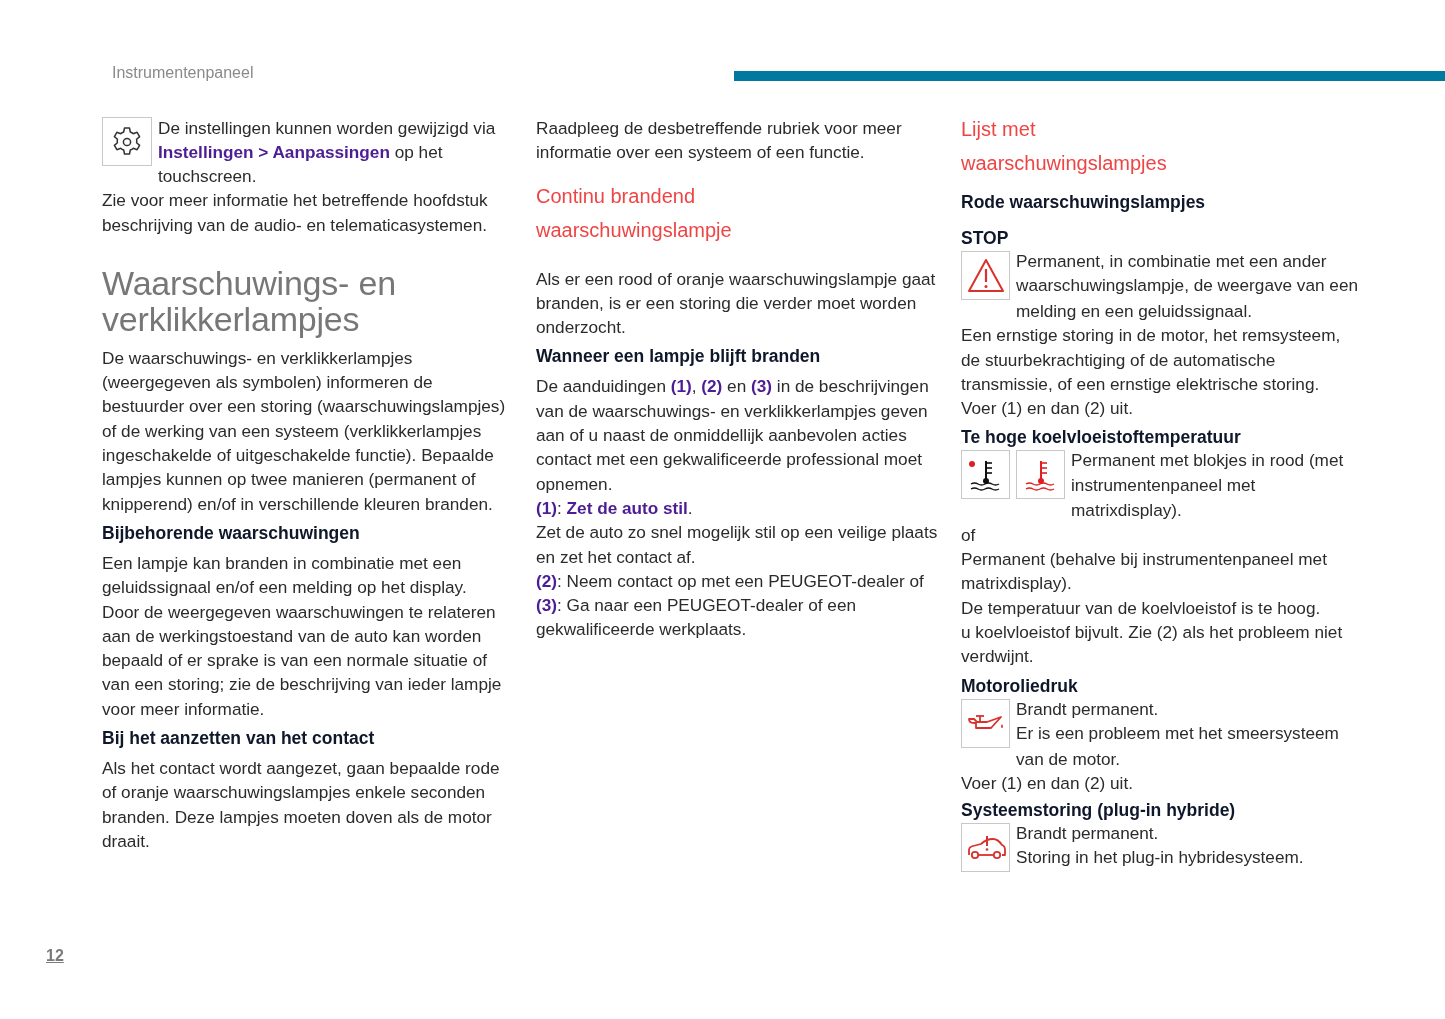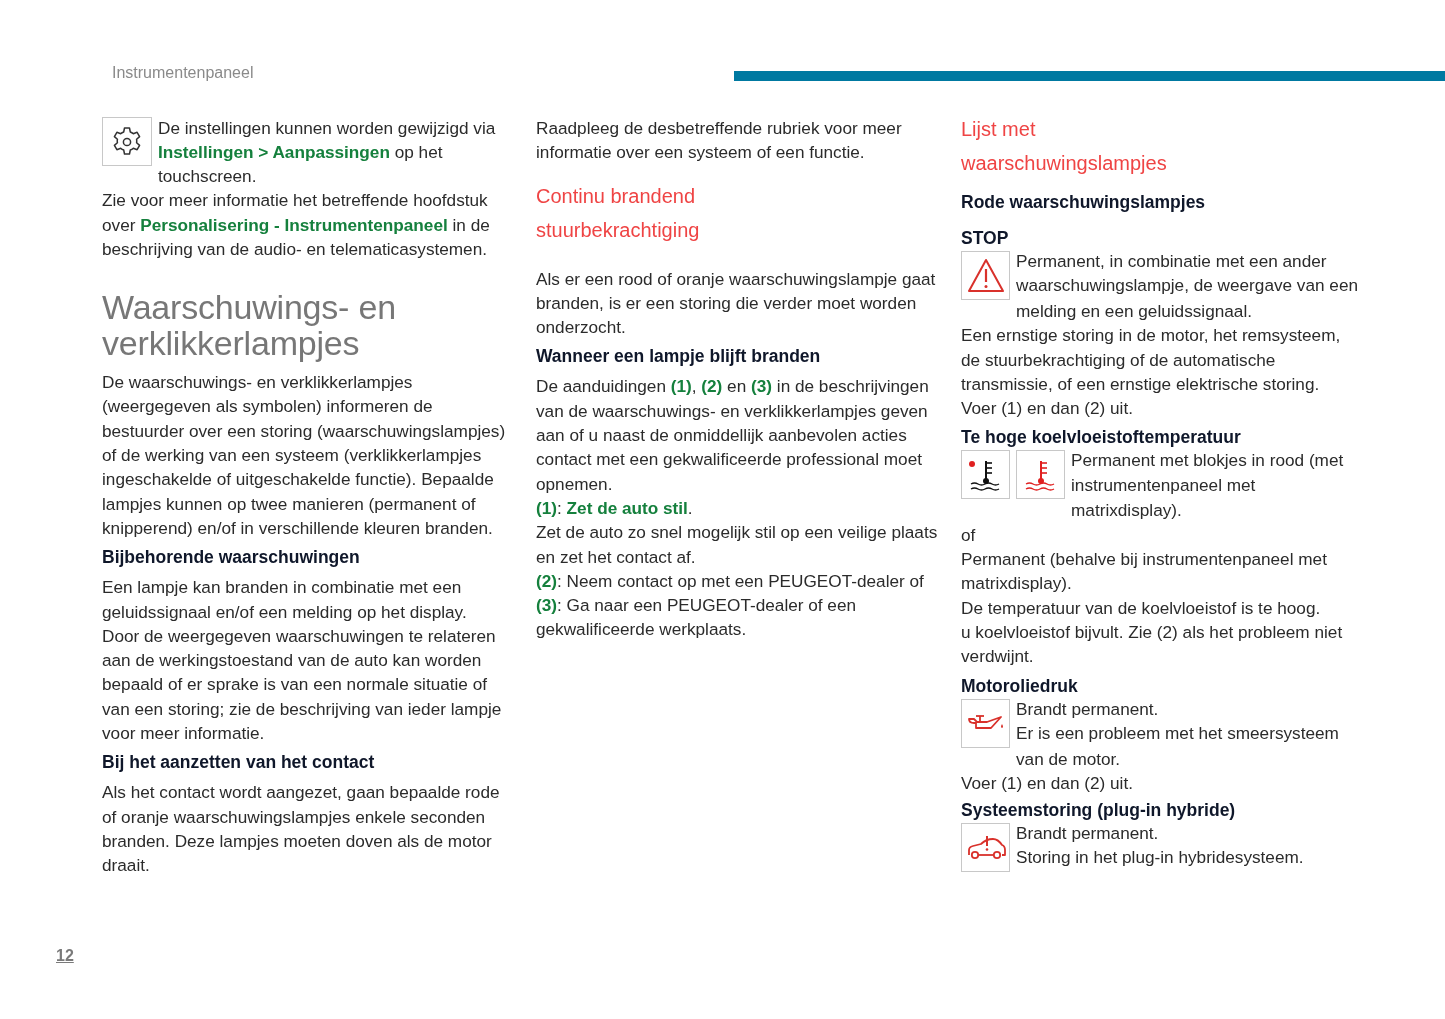--- a/index.html
+++ b/index.html
@@ -10,29 +10,29 @@
   }
   .running-head {
     position: absolute; left: 112px; top: 64px;
     font-size: 16px; color: #8a8a8a;
   }
   .accent-bar {
     position: absolute; left: 734px; top: 71px; width: 711px; height: 10px;
     background: #0079a1;
   }
   .page-number {
-    position: absolute; left: 56px; top: 947px;
+    position: absolute; left: 46px; top: 947px;
     font-size: 16px; font-weight: bold; color: #7a7a7a; text-decoration: underline;
   }
   .col { position: absolute; top: 116px; }
   .col-1 { left: 102px; width: 405px; }
   .col-2 { left: 536px; width: 405px; }
   .col-3 { left: 961px; width: 405px; top: 112px; }
   p, .line { margin: 0; font-size: 17.2px; line-height: 24.3px; }
-  b { font-weight: bold; color: #15803d; }
+  b { font-weight: bold; color: #4c1d95; }
   .icon-box {
     float: left; width: 47px; height: 47px; border: 1px solid #c8c8c8;
     margin: 2px 6px 0 0; display: flex; align-items: center; justify-content: center;
     background: #fff;
   }
   .icon-box svg { display: block; }
   .h-gray {
     font-size: 34px; line-height: 36px; color: #777777; font-weight: normal;
     margin: 0; letter-spacing: -0.2px;
   }
@@ -57,21 +57,20 @@
       <svg width="34" height="34" viewBox="0 0 34 34">
         <path d="M14.5 3 h5 l0.8 4 a10 10 0 0 1 3 1.7 l3.8-1.4 2.5 4.3-3 2.7 a10 10 0 0 1 0 3.4 l3 2.7-2.5 4.3-3.8-1.4 a10 10 0 0 1-3 1.7 l-0.8 4 h-5 l-0.8-4 a10 10 0 0 1-3-1.7 l-3.8 1.4-2.5-4.3 3-2.7 a10 10 0 0 1 0-3.4 l-3-2.7 2.5-4.3 3.8 1.4 a10 10 0 0 1 3-1.7 z" fill="none" stroke="#333" stroke-width="1.5" stroke-linejoin="round"></path>
         <circle cx="17" cy="17" r="3.6" fill="none" stroke="#333" stroke-width="1.5"></circle>
       </svg>
     </div>
     <p>De instellingen kunnen worden gewijzigd via</p>
     <p><b>Instellingen &gt; Aanpassingen</b><span> op het</span></p>
     <div class="clear"></div>
     <p style="margin-top:-2px;">touchscreen.</p>
     <p>Zie voor meer informatie het betreffende hoofdstuk</p>
-    <p><span>over </span><b>Personalisering - Instrumentenpaneel</b><span> in de</span></p>
     <p>beschrijving van de audio- en telematicasystemen.</p>
   </div>
 
   <h1 class="h-gray" style="margin-top:28px;">
     <span>Waarschuwings- en</span><br>
     <span>verklikkerlampjes</span>
   </h1>
 
   <div style="margin-top:9px;">
     <p class="line">De waarschuwings- en verklikkerlampjes</p>
@@ -102,21 +101,21 @@
     <p class="line">draait.</p>
   </div>
 </div>
 
 <div class="col col-2">
   <p class="line">Raadpleeg de desbetreffende rubriek voor meer</p>
   <p class="line">informatie over een systeem of een functie.</p>
 
   <h2 class="h-big" style="margin-top:14px;">
     <span>Continu brandend</span><br>
-    <span>stuurbekrachtiging</span>
+    <span>waarschuwingslampje</span>
   </h2>
 
   <div style="margin-top:20px;">
     <p class="line">Als er een rood of oranje waarschuwingslampje gaat</p>
     <p class="line">branden, is er een storing die verder moet worden</p>
     <p class="line">onderzocht.</p>
   </div>
 
   <h3 class="h-sub" style="margin-top:6px;">Wanneer een lampje blijft branden</h3>
 

